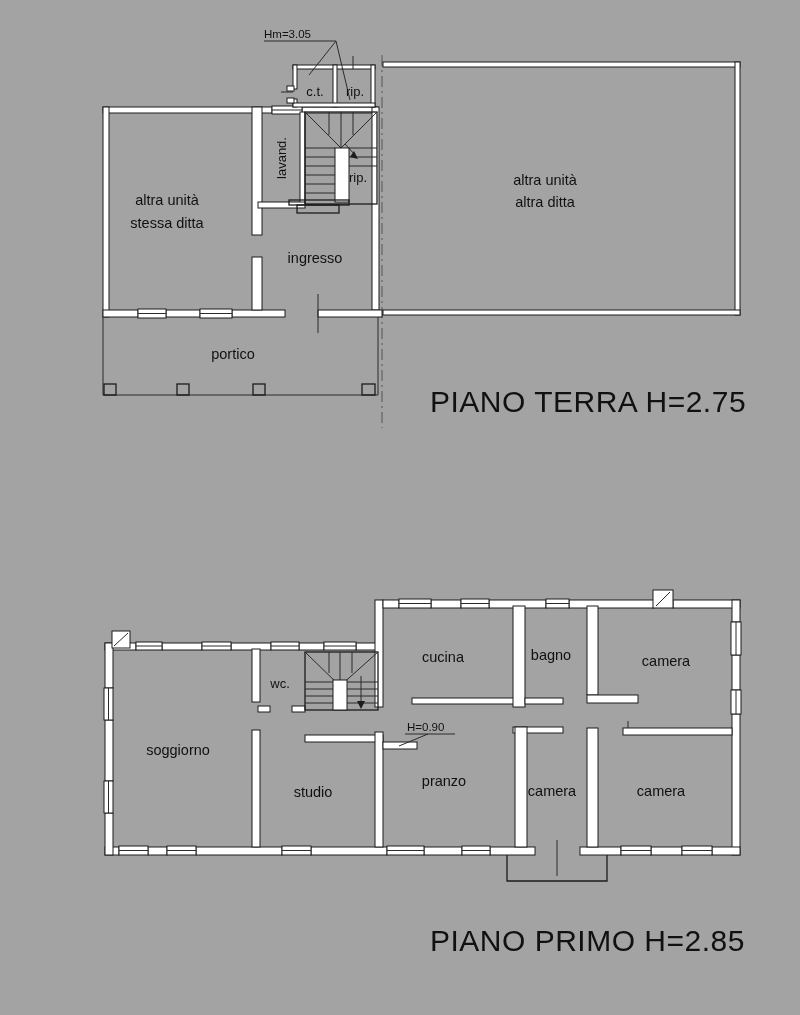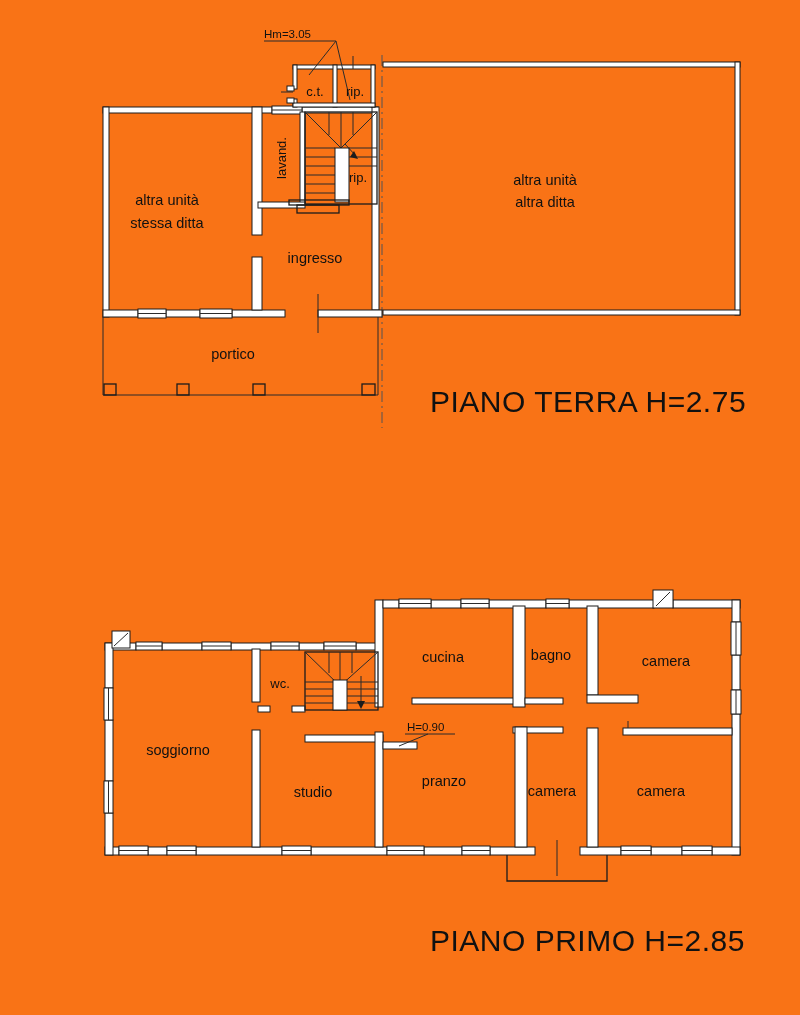--- a/index.html
+++ b/index.html
@@ -1,16 +1,16 @@
 <!DOCTYPE html>
 <html><head>
 <meta charset="utf-8">
 <style>
   html,body{margin:0;padding:0;background:#ffffff;}
-  #canvas{position:relative;width:800px;height:1015px;background:#f97316;overflow:hidden;}
+  #canvas{position:relative;width:800px;height:1015px;background:#a3a3a3;overflow:hidden;}
   svg{display:block;}
   .w{fill:#ffffff;stroke:#1c1c1c;stroke-width:1;}
   .ln{stroke:#1c1c1c;stroke-width:1.3;fill:none;}
   .tn{stroke:#2b2b2b;stroke-width:1;fill:none;}
   .win{fill:#ffffff;stroke:#1c1c1c;stroke-width:1;}
   .arrowhead{fill:#1c1c1c;stroke:none;}
   text{fill:#111111;font-family:"Liberation Sans","DejaVu Sans",sans-serif;}
   .room{font-size:14.5px;}
   .small{font-size:13px;}
   .anno{font-size:11.5px;}

